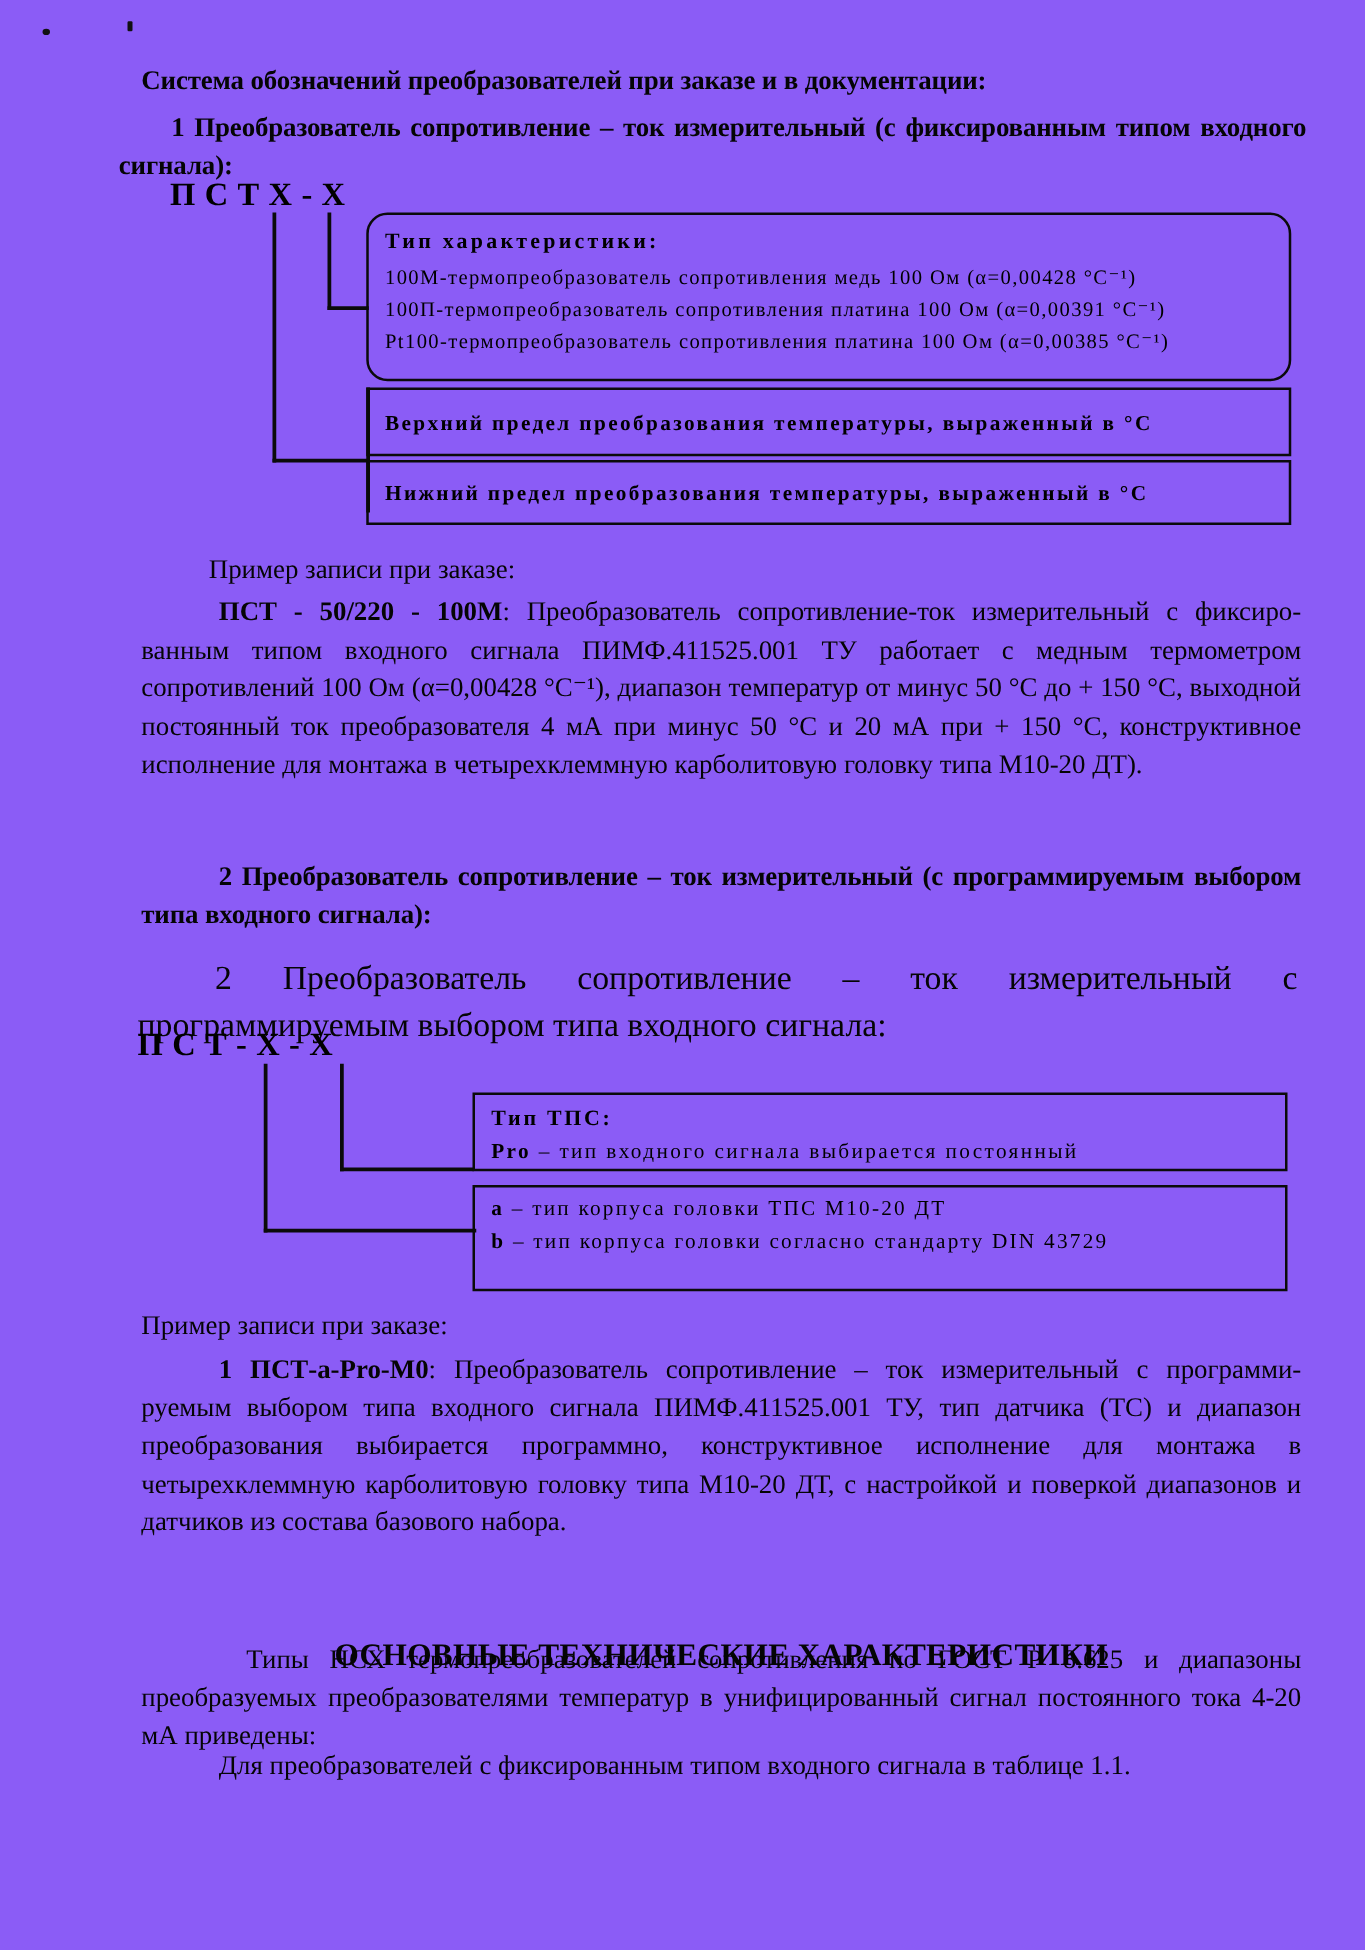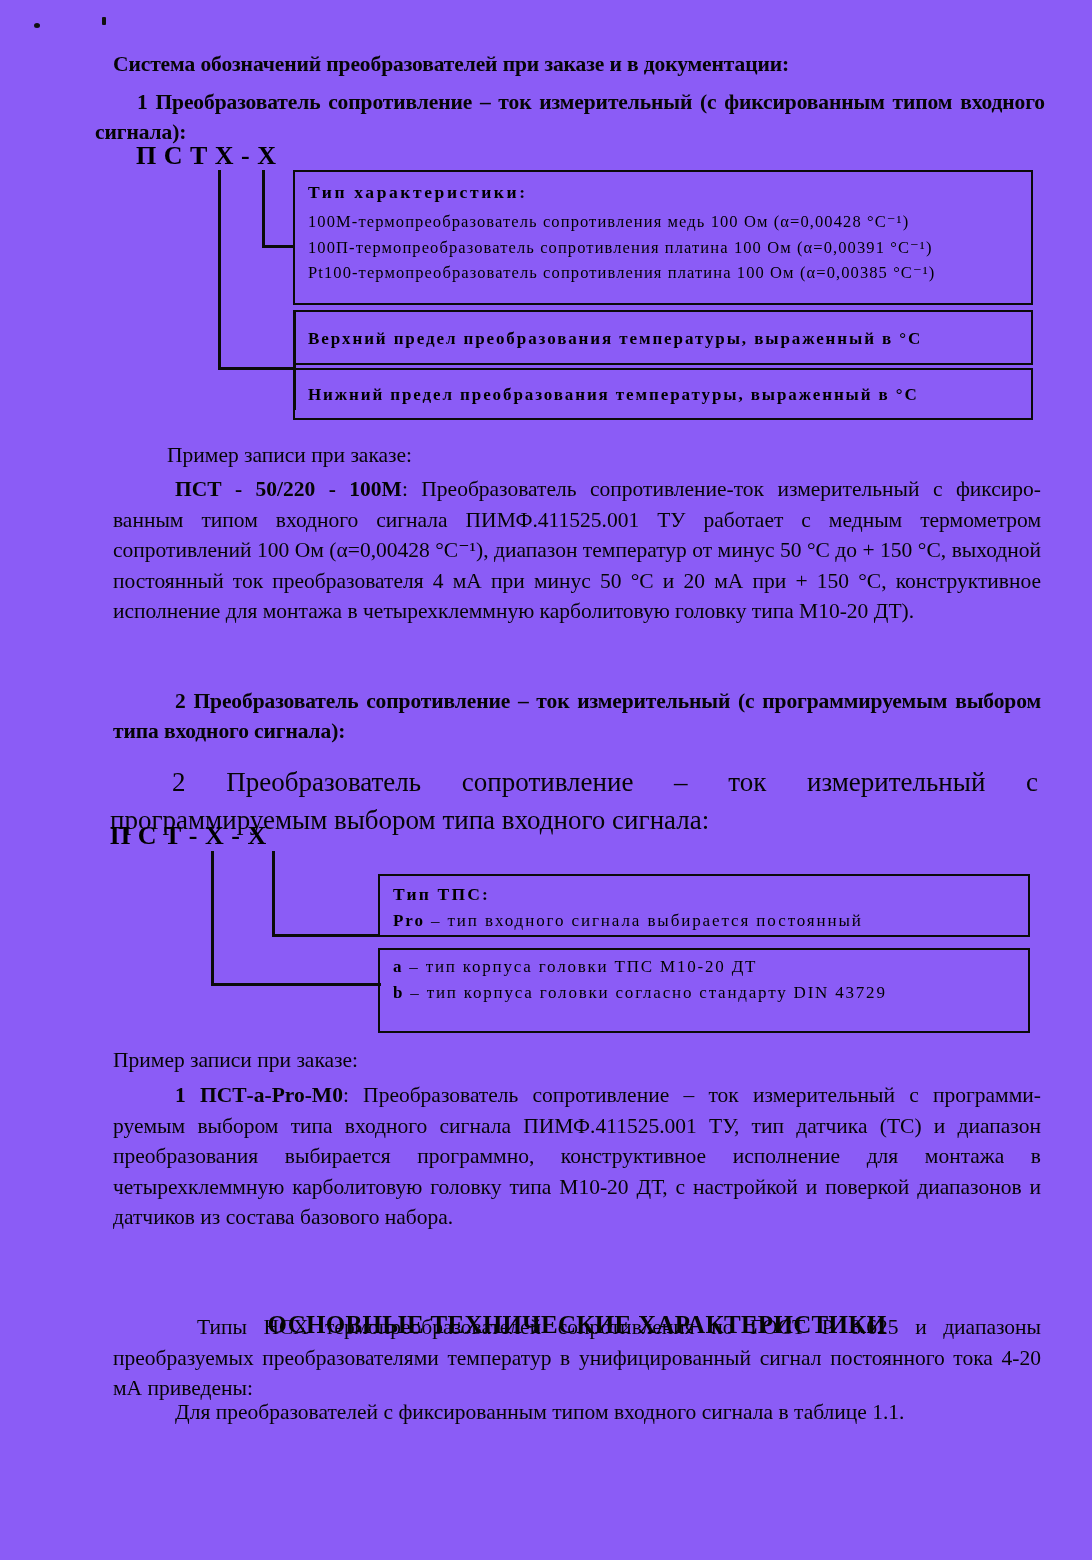--- a/index.html
+++ b/index.html
@@ -95,21 +95,21 @@
   <div class="code" style="left:136px; top:141px; font-size:26px; letter-spacing:0.5px;">П С Т  Х -  Х</div>
 
   <div class="ln lnv" style="left:262px; top:170px; height:78px;"></div>
   <div class="ln lnh" style="left:262px; top:245px; width:33px;"></div>
 
   <div class="ln lnv" style="left:218px; top:170px; height:200px;"></div>
   <div class="ln lnh" style="left:218px; top:367px; width:78px;"></div>
 
   <div class="ln lnv" style="left:293px; top:310px; height:100px;"></div>
 
-  <div class="dbox" style="left:293px; top:170px; width:740px; height:135px;">
+  <div class="dbox" style="left:293px; top:170px; width:740px; height:135px;border-radius:17px;">
     <div class="inner">
       <div class="boxtxt b" style="font-size:17.5px; letter-spacing:2.6px;">Тип характеристики:</div>
       <div class="boxtxt" style="margin-top:3px; letter-spacing:1.1px; font-size:16.5px;">100М-термопреобразователь сопротивления медь 100 Ом (α=0,00428 °C⁻¹)</div>
       <div class="boxtxt" style="letter-spacing:1.1px; font-size:16.5px;">100П-термопреобразователь сопротивления платина 100 Ом (α=0,00391 °C⁻¹)</div>
       <div class="boxtxt" style="letter-spacing:1.1px; font-size:16.5px;">Pt100-термопреобразователь сопротивления платина 100 Ом (α=0,00385 °C⁻¹)</div>
     </div>
   </div>
 
   <div class="dbox" style="left:293px; top:310px; width:740px; height:55px;">
     <div class="inner" style="padding-top:14px;">

